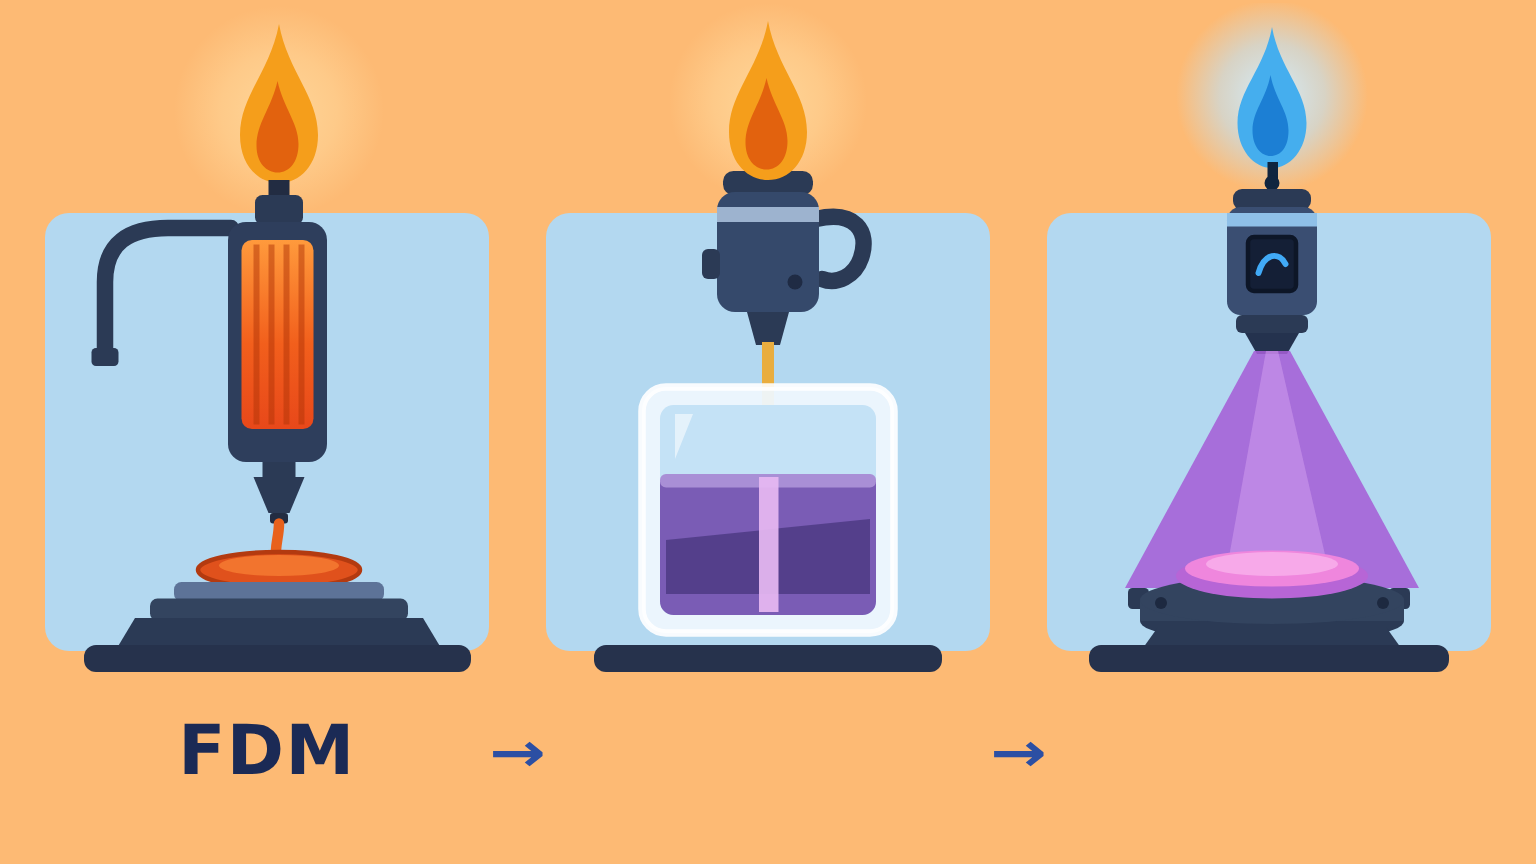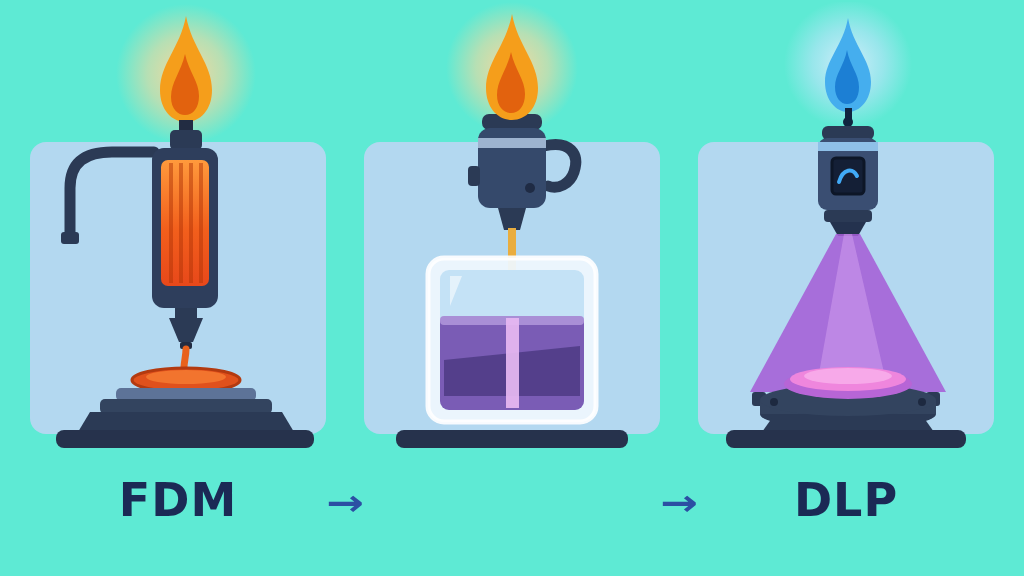--- a/index.html
+++ b/index.html
@@ -1,18 +1,18 @@
 <!DOCTYPE html>
 <html><head>
 <meta charset="utf-8">
 <style>
   * { margin:0; padding:0; box-sizing:border-box; }
   html, body { width:1024px; height:576px; background:#ffffff; overflow:hidden; }
   body { font-family:"DejaVu Sans","Liberation Sans",sans-serif; }
-  .canvas { width:1024px; height:576px; background:#5eead4; position:relative; }
+  .canvas { width:1024px; height:576px; background:#fdba74; position:relative; }
   .grid {
     display:grid;
     grid-template-columns:300px 34px 300px 34px 300px;
     grid-template-rows:452px 92px;
     width:968px; margin:0 auto; padding-top:2px;
   }
   .c1{grid-column:1}.c2{grid-column:2}.c3{grid-column:3}.c4{grid-column:4}.c5{grid-column:5}
   .r1{grid-row:1}.r2{grid-row:2}
   svg.scene { display:block; width:300px; height:452px; }
   .caption { display:flex; align-items:center; justify-content:center; }
@@ -187,18 +187,15 @@
 
     <div class="c1 r2 caption">
       <span class="label">FDM</span>
     </div>
     <div class="c2 r2 caption">
       <span class="arrow">→</span>
     </div>
     <div class="c4 r2 caption">
       <span class="arrow">→</span>
     </div>
-    <div class="c5 r2 caption">
-      <span class="label">DLP</span>
-    </div>
 
   </div>
 </div>
 
 </body></html>

